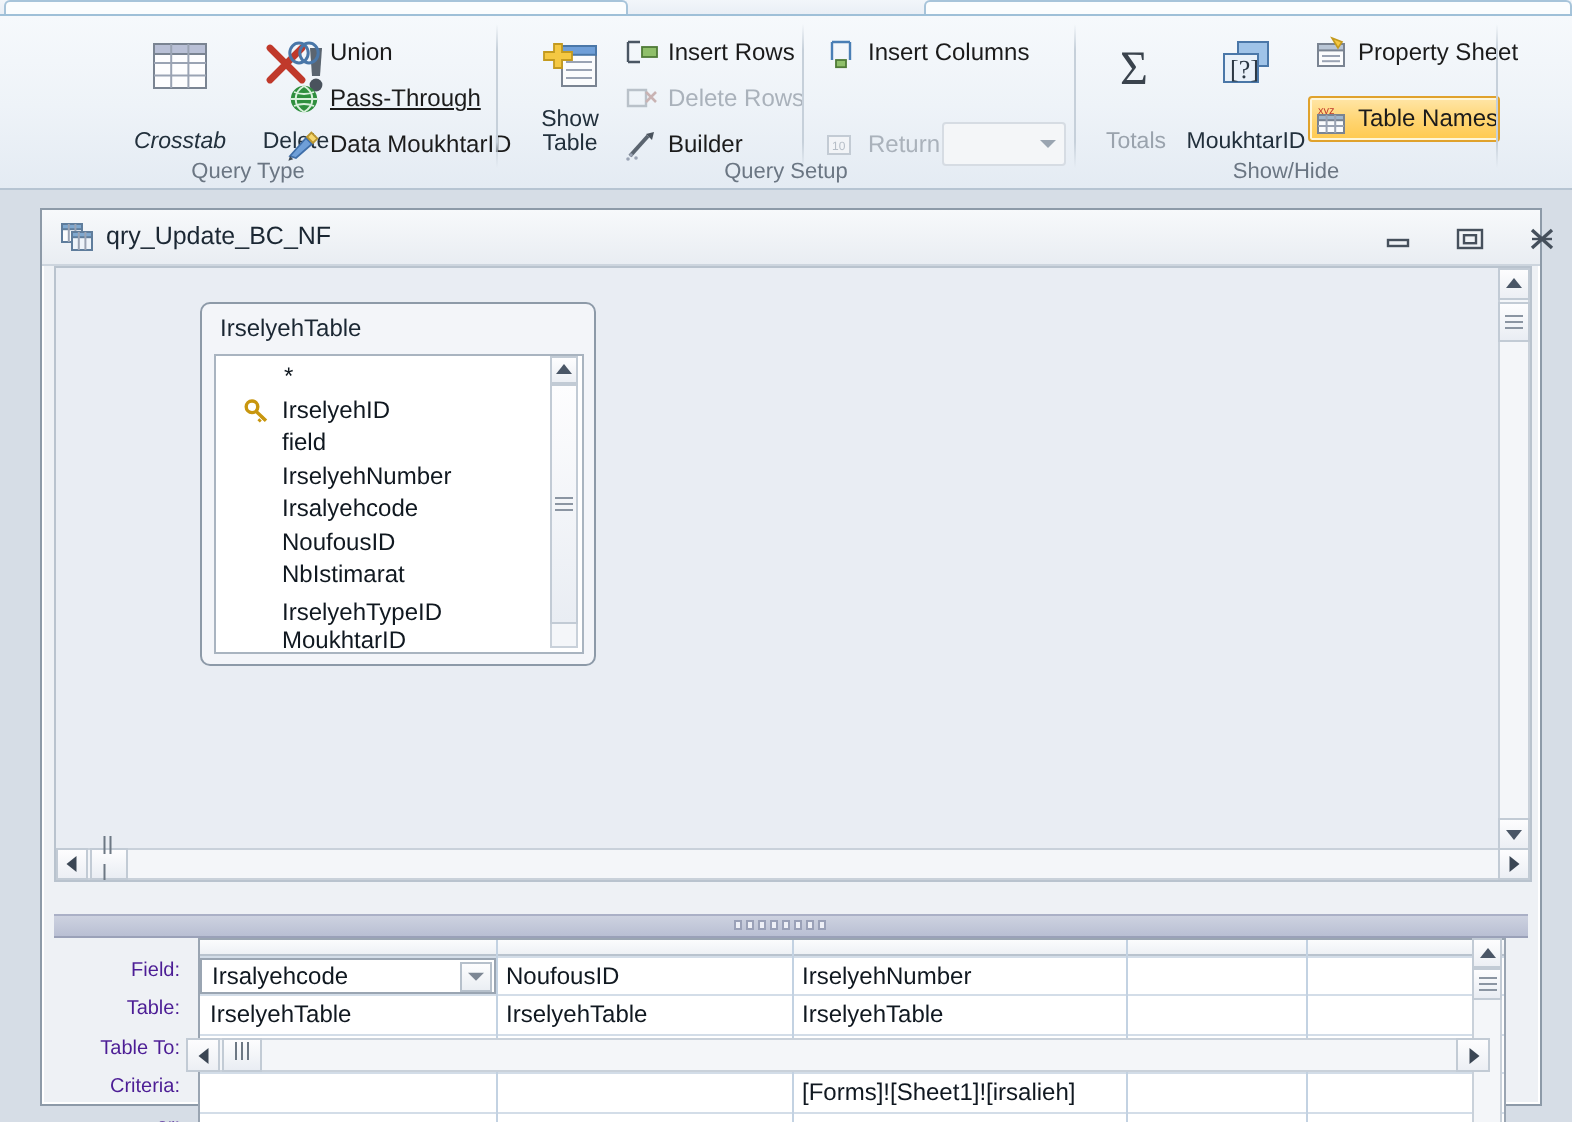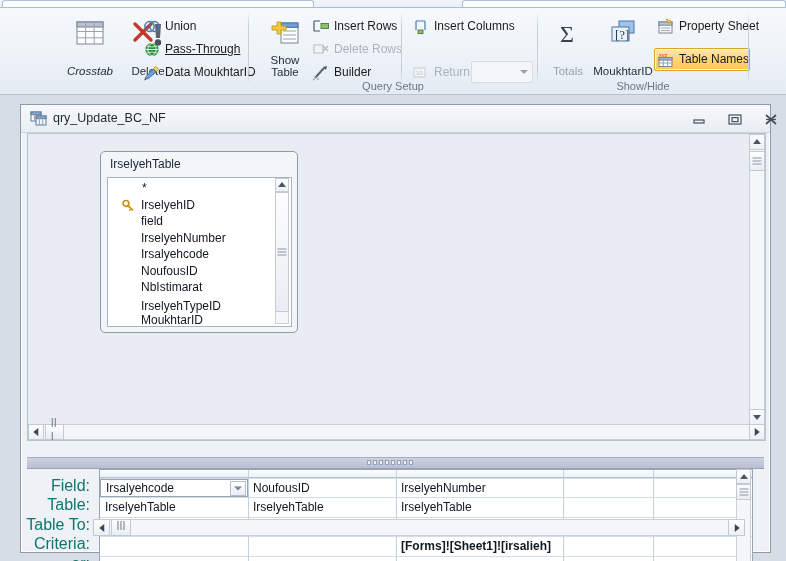--- a/index.html
+++ b/index.html
@@ -94,21 +94,21 @@
     background:linear-gradient(#cdd2e0,#b9bfd3);border-top:1px solid #aab0c6;border-bottom:1px solid #9aa1b8;}
   .splitter .sgrip{position:absolute;left:50%;top:2px;transform:translateX(-50%);
     width:58px;height:5px;}
   .splitter .sgrip i{float:left;width:4px;height:5px;background:#eef0f7;margin-right:2px;
     border:1px solid #9aa1b8;box-sizing:border-box;}
 
   
   .pane-bot{position:absolute;left:6px;top:364px;width:737px;height:76px;}
   .gridwrap{position:absolute;left:0;top:0;width:737px;height:158px;}
   .rowlabels{position:absolute;left:0;top:0;width:68px;}
-  .rlab{position:absolute;right:5px;font-size:16px;color:#0f766e;height:15px;line-height:15px;white-space:nowrap;}
+  .rlab{position:absolute;right:5px;font-size:10px;color:#4c1d95;height:15px;line-height:15px;white-space:nowrap;}
   .qgrid{position:absolute;left:72px;top:0;width:652px;height:158px;
     background:#fff;border:1px solid #9aa5b2;overflow:hidden;}
   .hdrbar{position:absolute;left:0;top:0;width:100%;height:7px;
     background:linear-gradient(#fbfcfd,#eef1f5);border-bottom:1px solid #b9c3ce;}
   .vline{position:absolute;top:0;width:1px;height:158px;background:#c3d2e2;}
   .hline{position:absolute;left:0;width:100%;height:1px;background:#d3dde8;}
   .cell{position:absolute;height:15px;line-height:15px;font-size:12px;color:#101820;
     padding-left:4px;box-sizing:border-box;white-space:nowrap;overflow:hidden;}
   .fieldsel{position:absolute;background:#fff;border:1px solid #9aa5b2;box-sizing:border-box;}
   .fieldsel .dd{position:absolute;right:1px;top:1px;width:16px;height:15px;
@@ -181,20 +181,21 @@
         <span class="si">
           <svg width="18" height="17" viewBox="0 0 18 17">
             <path d="M2 14 L10 5 L13 8 L5 15 Z" fill="#6f9fd8" stroke="#3f6ea8" stroke-width="0.9"></path>
             <path d="M10.5 4.5 l2.2 -2.2 3 3 l-2.2 2.2 z" fill="#f5d76e" stroke="#b9952f" stroke-width="0.9"></path>
             <path d="M2 14 l-0.8 2.4 2.4 -0.8 z" fill="#3f4a57"></path>
           </svg>
         </span>
         <span>Data MoukhtarID</span>
       </div>
 
+      <div class="gtitle">Query Type</div>
     </div>
 
     <div class="gsep" style="left:248px;"></div>
 
     <div class="rgroup" style="left:249px;width:288px;">
 
       <div class="bigbtn" style="left:8px;">
         <span class="ico">
           <svg width="34" height="32" viewBox="0 0 34 32">
             <rect x="13" y="5" width="17" height="20" fill="#fbfcfd" stroke="#7a8492"></rect>
@@ -468,21 +469,21 @@
               <span class="dd">
                 <span class="tri"></span>
               </span>
             </div>
             <div class="cell" style="left: 2px; top: 10.5px; width: 126px;">Irsalyehcode</div>
             <div class="cell" style="left: 149px; top: 10.5px; width: 145px;">NoufousID</div>
             <div class="cell" style="left: 149px; top: 29.9px; width: 145px;">IrselyehTable</div>
             <div class="cell" style="left: 149px; top: 49.3px; width: 145px;">[Forms]![Sheet1]![nfous_ID]</div>
             <div class="cell" style="left: 297px; top: 10.5px; width: 164px;">IrselyehNumber</div>
             <div class="cell" style="left: 297px; top: 29.9px; width: 164px;">IrselyehTable</div>
-            <div class="cell" style="left: 297px; top: 68.7px; width: 164px; font-weight: bold;">[Forms]![Sheet1]![irsalieh]</div>
+            <div class="cell" style="left: 297px; top: 68.7px; width: 164px;">[Forms]![Sheet1]![irsalieh]</div>
           </div>
 
         <div class="sb sbv" style="left:709px;top:0;width:15px;height:158px;">
           <div class="sbtn" style="left:-1px;top:-1px;width:15px;height:15px;">
             <span class="tri up"></span>
           </div>
           <div class="thumb" style="left:-1px;top:14px;width:15px;height:16px;">
             <span class="grip">
                 <i></i>
                 <i></i>

